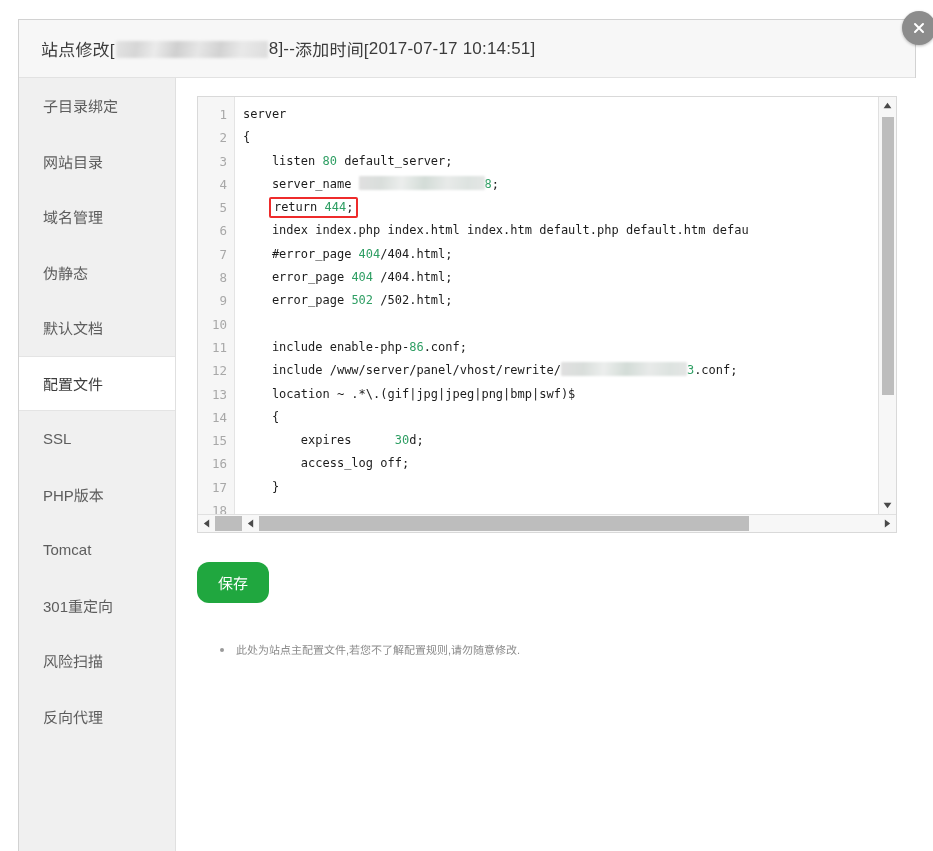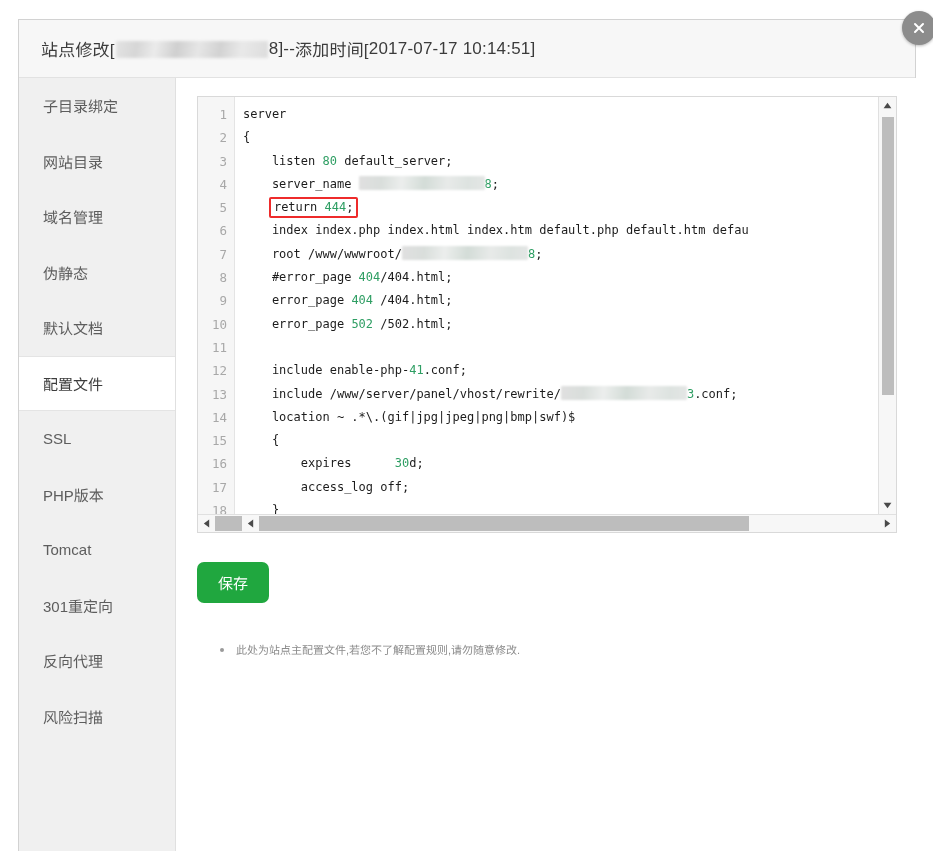--- a/index.html
+++ b/index.html
@@ -277,21 +277,21 @@
   }
   .h-spacer { flex: 1 1 auto; }
 
   
   .save-btn {
     margin-top: 29px;
     background: #20a73f;
     color: #ffffff;
     font-size: 15px;
     border: none;
-    border-radius: 7px;
+    border-radius: 12px;
     padding: 10px 21px;
     cursor: pointer;
     font-family: "Liberation Sans", sans-serif;
     display: inline-block;
   }
 
   
   .note-list {
     margin: 37px 0 0 0;
     padding-left: 23px;
@@ -366,24 +366,24 @@
       <div class="side-item">
           <span>PHP版本</span>
         </div>
       <div class="side-item">
           <span>Tomcat</span>
         </div>
       <div class="side-item">
           <span>301重定向</span>
         </div>
       <div class="side-item">
+          <span>风险扫描</span>
+        </div>
+      <div class="side-item">
           <span>反向代理</span>
-        </div>
-      <div class="side-item">
-          <span>风险扫描</span>
         </div>
     </nav>
 
     <main class="main">
 
       <div class="editor-wrap">
         <div class="editor-inner">
           <div class="gutter">
               <div>1</div>
               <div>2</div>
@@ -404,26 +404,25 @@
               <div>17</div>
               <div>18</div>
             </div>
           <div class="code">
               <div class="ln"><span>server</span></div>
               <div class="ln"><span>{</span></div>
               <div class="ln"><span>    listen </span><span class="num">80</span><span> default_server;</span></div>
               <div class="ln"><span>    server_name </span><span class="code-redact"></span><span class="num">8</span><span>;</span></div>
               <div class="ln"><span>    </span><span class="hl-box"><span>return </span><span class="num">444</span><span>;</span></span></div>
               <div class="ln"><span>    index index.php index.html index.htm default.php default.htm defau</span></div>
-              <div class="ln"><span>    root /www/wwwroot/</span><span class="code-redact"></span><span class="num">8</span><span>;</span></div>
               <div class="ln"><span>    #error_page </span><span class="num">404</span><span>/404.html;</span></div>
               <div class="ln"><span>    error_page </span><span class="num">404</span><span> /404.html;</span></div>
               <div class="ln"><span>    error_page </span><span class="num">502</span><span> /502.html;</span></div>
               <div class="ln"><span></span></div>
-              <div class="ln"><span>    include enable-php-</span><span class="num">41</span><span>.conf;</span></div>
+              <div class="ln"><span>    include enable-php-</span><span class="num">86</span><span>.conf;</span></div>
               <div class="ln"><span>    include /www/server/panel/vhost/rewrite/</span><span class="code-redact"></span><span class="num">3</span><span>.conf;</span></div>
               <div class="ln"><span>    location ~ .*\.(gif|jpg|jpeg|png|bmp|swf)$</span></div>
               <div class="ln"><span>    {</span></div>
               <div class="ln"><span>        expires      </span><span class="num">30</span><span>d;</span></div>
               <div class="ln"><span>        access_log off;</span></div>
               <div class="ln"><span>    }</span></div>
             </div>
         </div>
 
         <div class="v-scroll">

